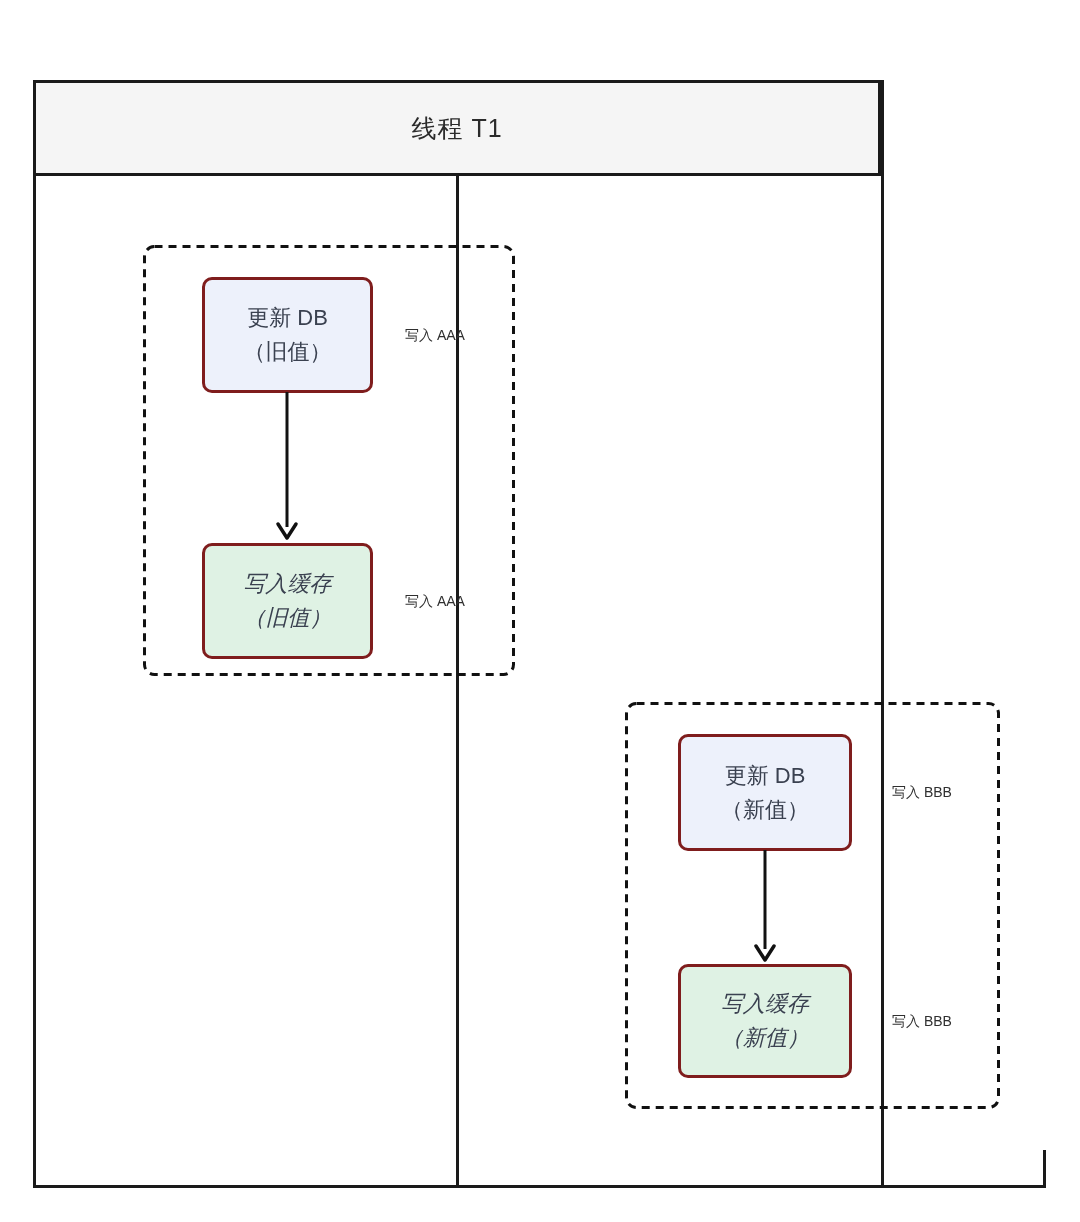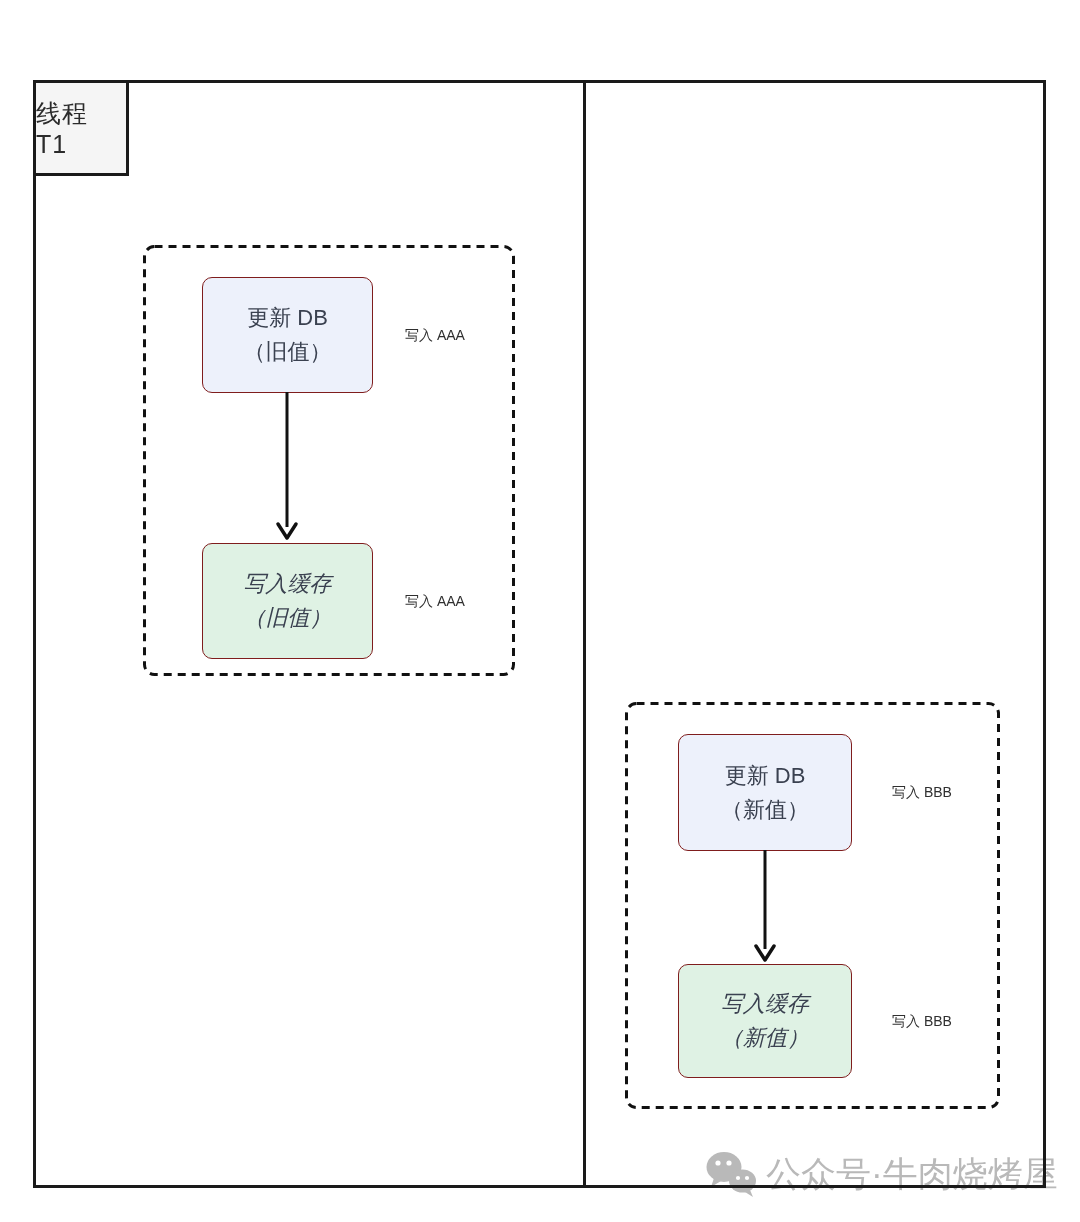--- a/index.html
+++ b/index.html
@@ -9,25 +9,25 @@
     height: 1222px;
     background: #ffffff;
     overflow: hidden;
     font-family: "Liberation Sans", "DejaVu Sans", sans-serif;
   }
 
   
   .thread-table {
     position: absolute;
     left: 33px; top: 80px;
-    width: 1013px; height: 1108px;
+    width: 851px; height: 1108px;
     border: 3px solid #1a1a1a;
     box-sizing: border-box;
     display: flex;
-    flex-direction: row;
+    flex-direction: column;
     background: #ffffff;
     z-index: 1;
   }
   .header-row {
     display: flex;
     height: 93px;
     flex: 0 0 93px;
     background: #f5f5f5;
     border-bottom: 3px solid #1a1a1a;
     box-sizing: border-box;
@@ -45,21 +45,21 @@
   .body-row { flex: 1 1 auto; display: flex; }
   .body-cell { flex: 1 1 50%; }
   .body-cell.first { border-right: 3px solid #1a1a1a; box-sizing: border-box; }
 
   
   .group-outline { position: absolute; z-index: 2; }
 
   .node {
     position: absolute;
     box-sizing: border-box;
-    border: 1px solid #7f1d1d;
+    border: 3px solid #7f1d1d;
     border-radius: 10px;
     display: flex;
     flex-direction: column;
     align-items: center;
     justify-content: center;
     text-align: right;
     font-size: 22px;
     line-height: 34px;
     color: #3a4150;
     z-index: 3;
@@ -157,29 +157,16 @@
     <line x1="12" y1="1" x2="12" y2="100" stroke="#111111" stroke-width="3"></line>
     <polyline points="3,97 12,111 21,97" fill="none" stroke="#111111" stroke-width="3.5" stroke-linecap="round" stroke-linejoin="round"></polyline>
   </svg>
 
   <div class="node cache-fill" style="left:678px; top:964px; width:174px; height:114px;">
     <span>写入缓存</span>
     <span>（新值）</span>
   </div>
   <div class="side-label" style="left:892px; top:1007px;">写入 BBB</div>
 
-  <div class="watermark">
-    <svg width="54" height="48" viewBox="0 0 54 48">
-      <ellipse cx="20" cy="17" rx="17.5" ry="15" fill="#b9b9b9"></ellipse>
-      <path d="M10 28 L7 37 L17 31 Z" fill="#b9b9b9"></path>
-      <circle cx="14" cy="13" r="2.6" fill="#ffffff"></circle>
-      <circle cx="25" cy="13" r="2.6" fill="#ffffff"></circle>
-      <ellipse cx="38.5" cy="31" rx="13.5" ry="11.5" fill="#b9b9b9"></ellipse>
-      <path d="M46 40 L49 47 L41 42 Z" fill="#b9b9b9"></path>
-      <circle cx="34" cy="28" r="2.1" fill="#ffffff"></circle>
-      <circle cx="43" cy="28" r="2.1" fill="#ffffff"></circle>
-    </svg>
-    <span>公众号·牛肉烧烤屋</span>
-  </div>
   <div class="border-overlay-bottom"></div>
   <div class="border-overlay-right"></div>
 
 </div>
 
 </body></html>

